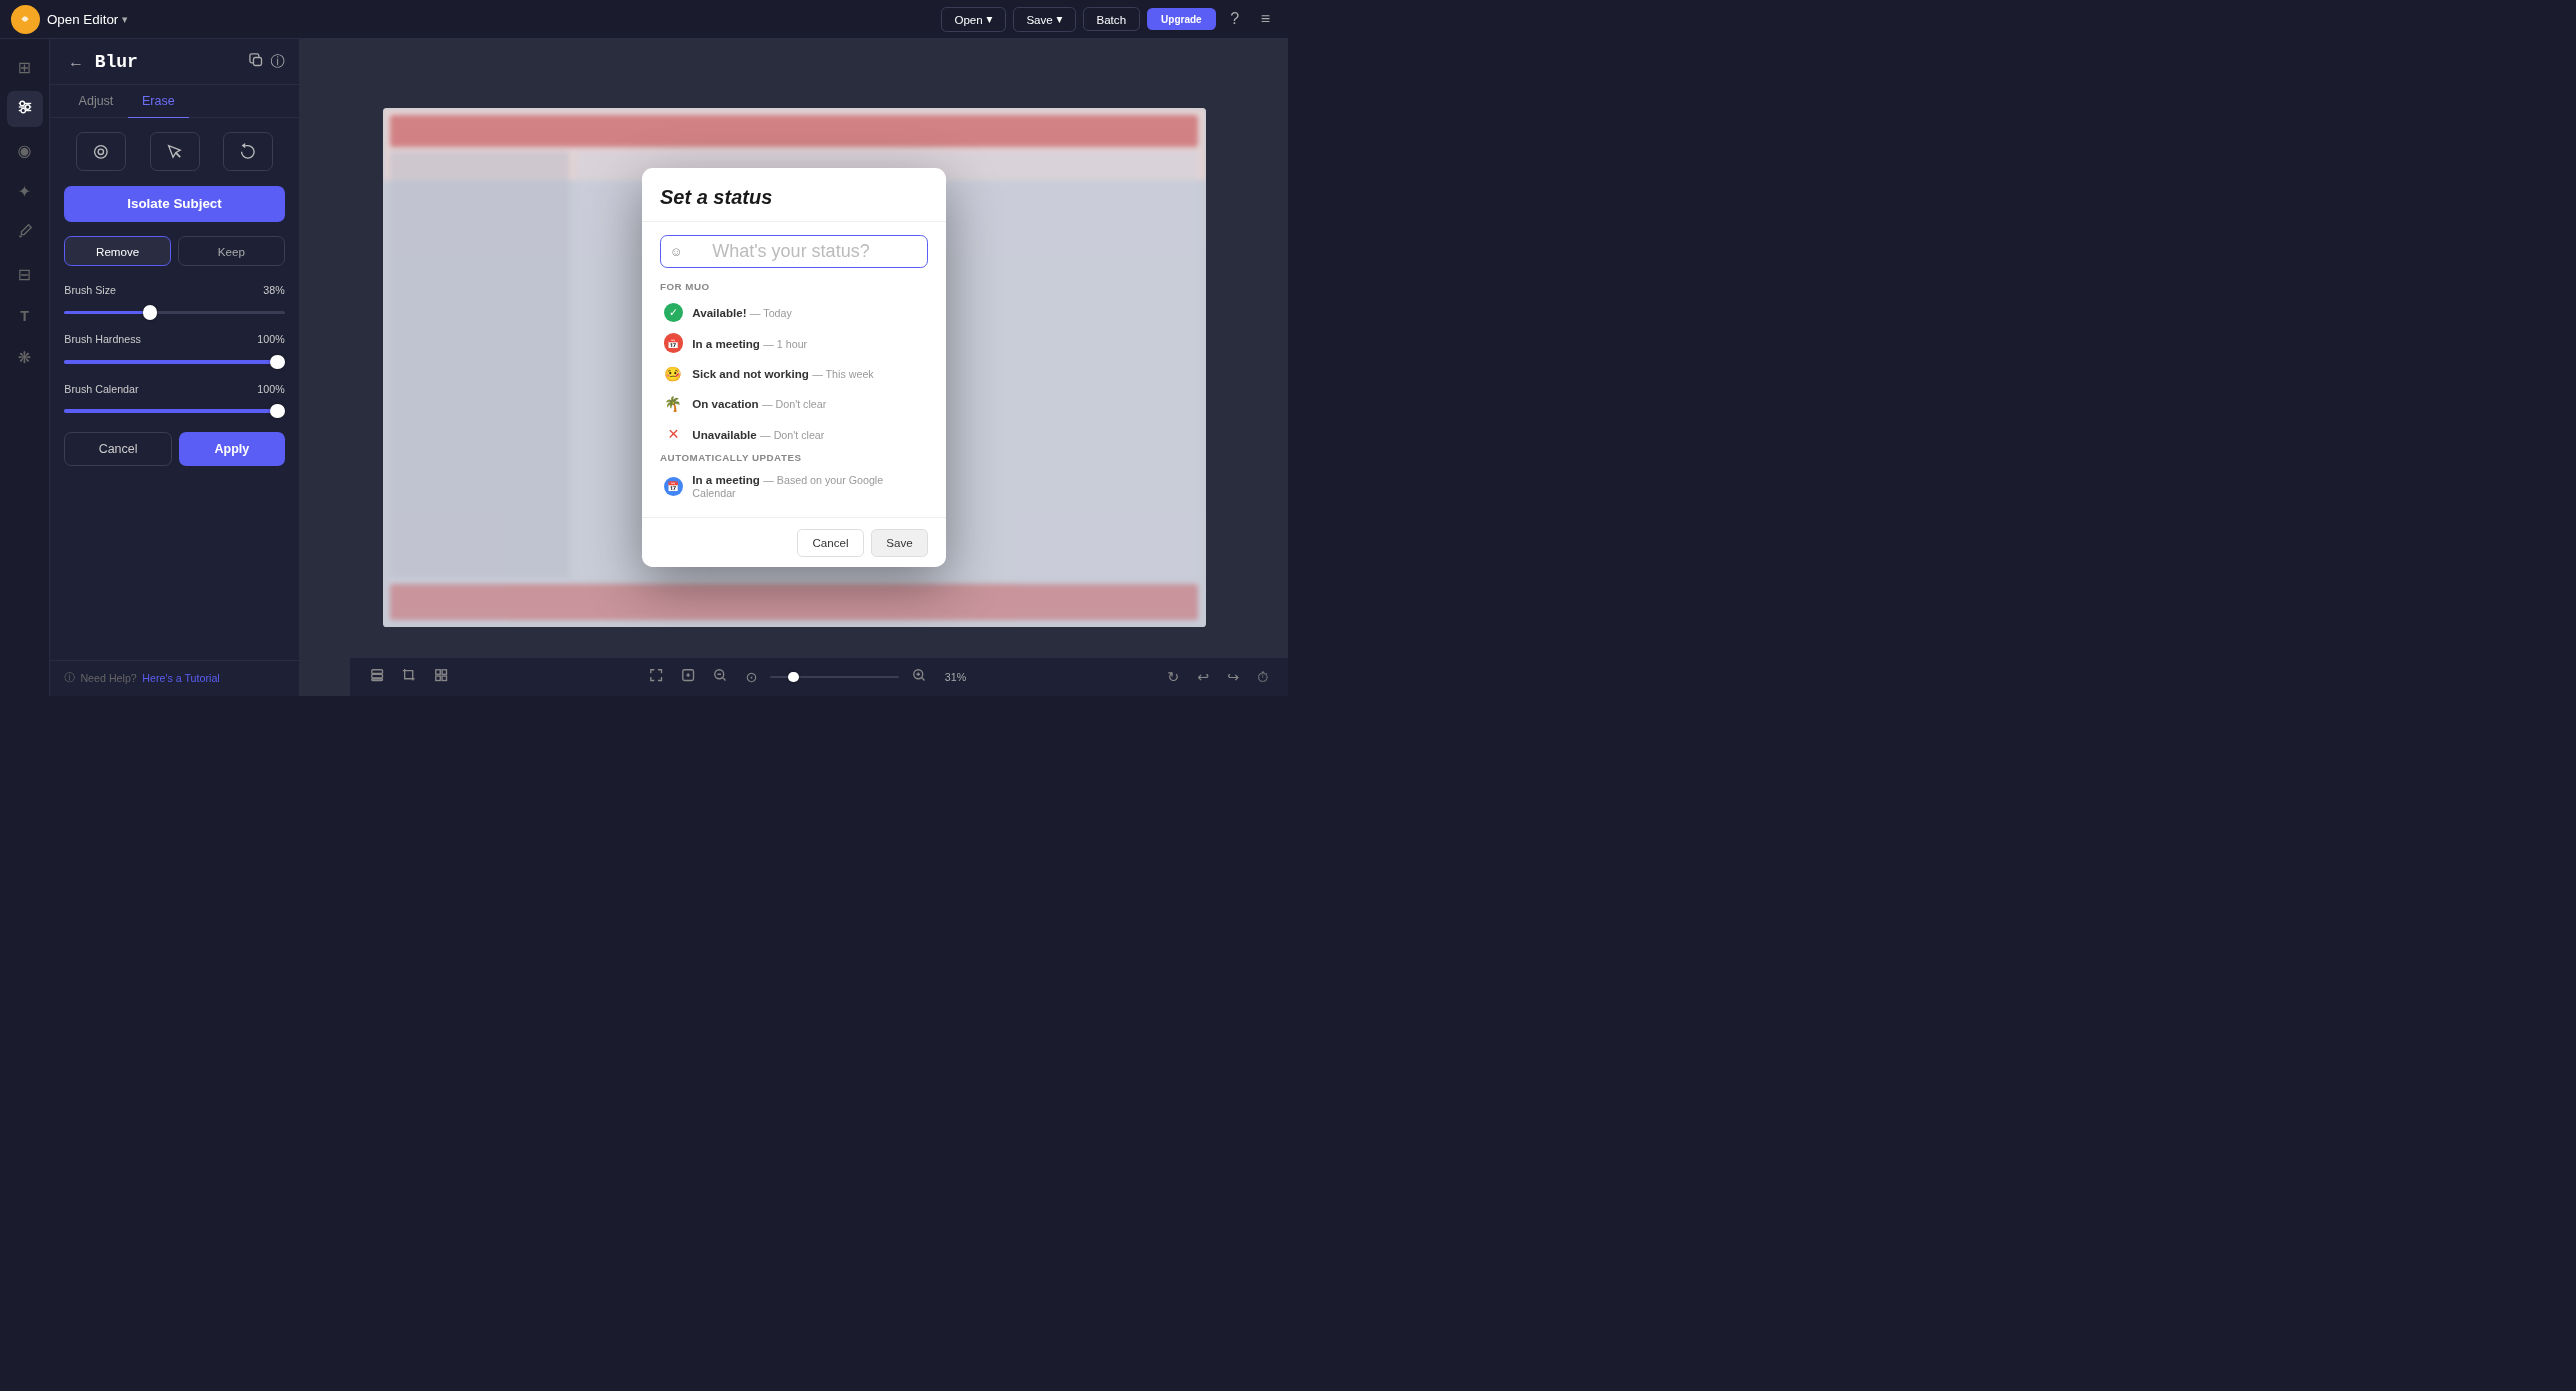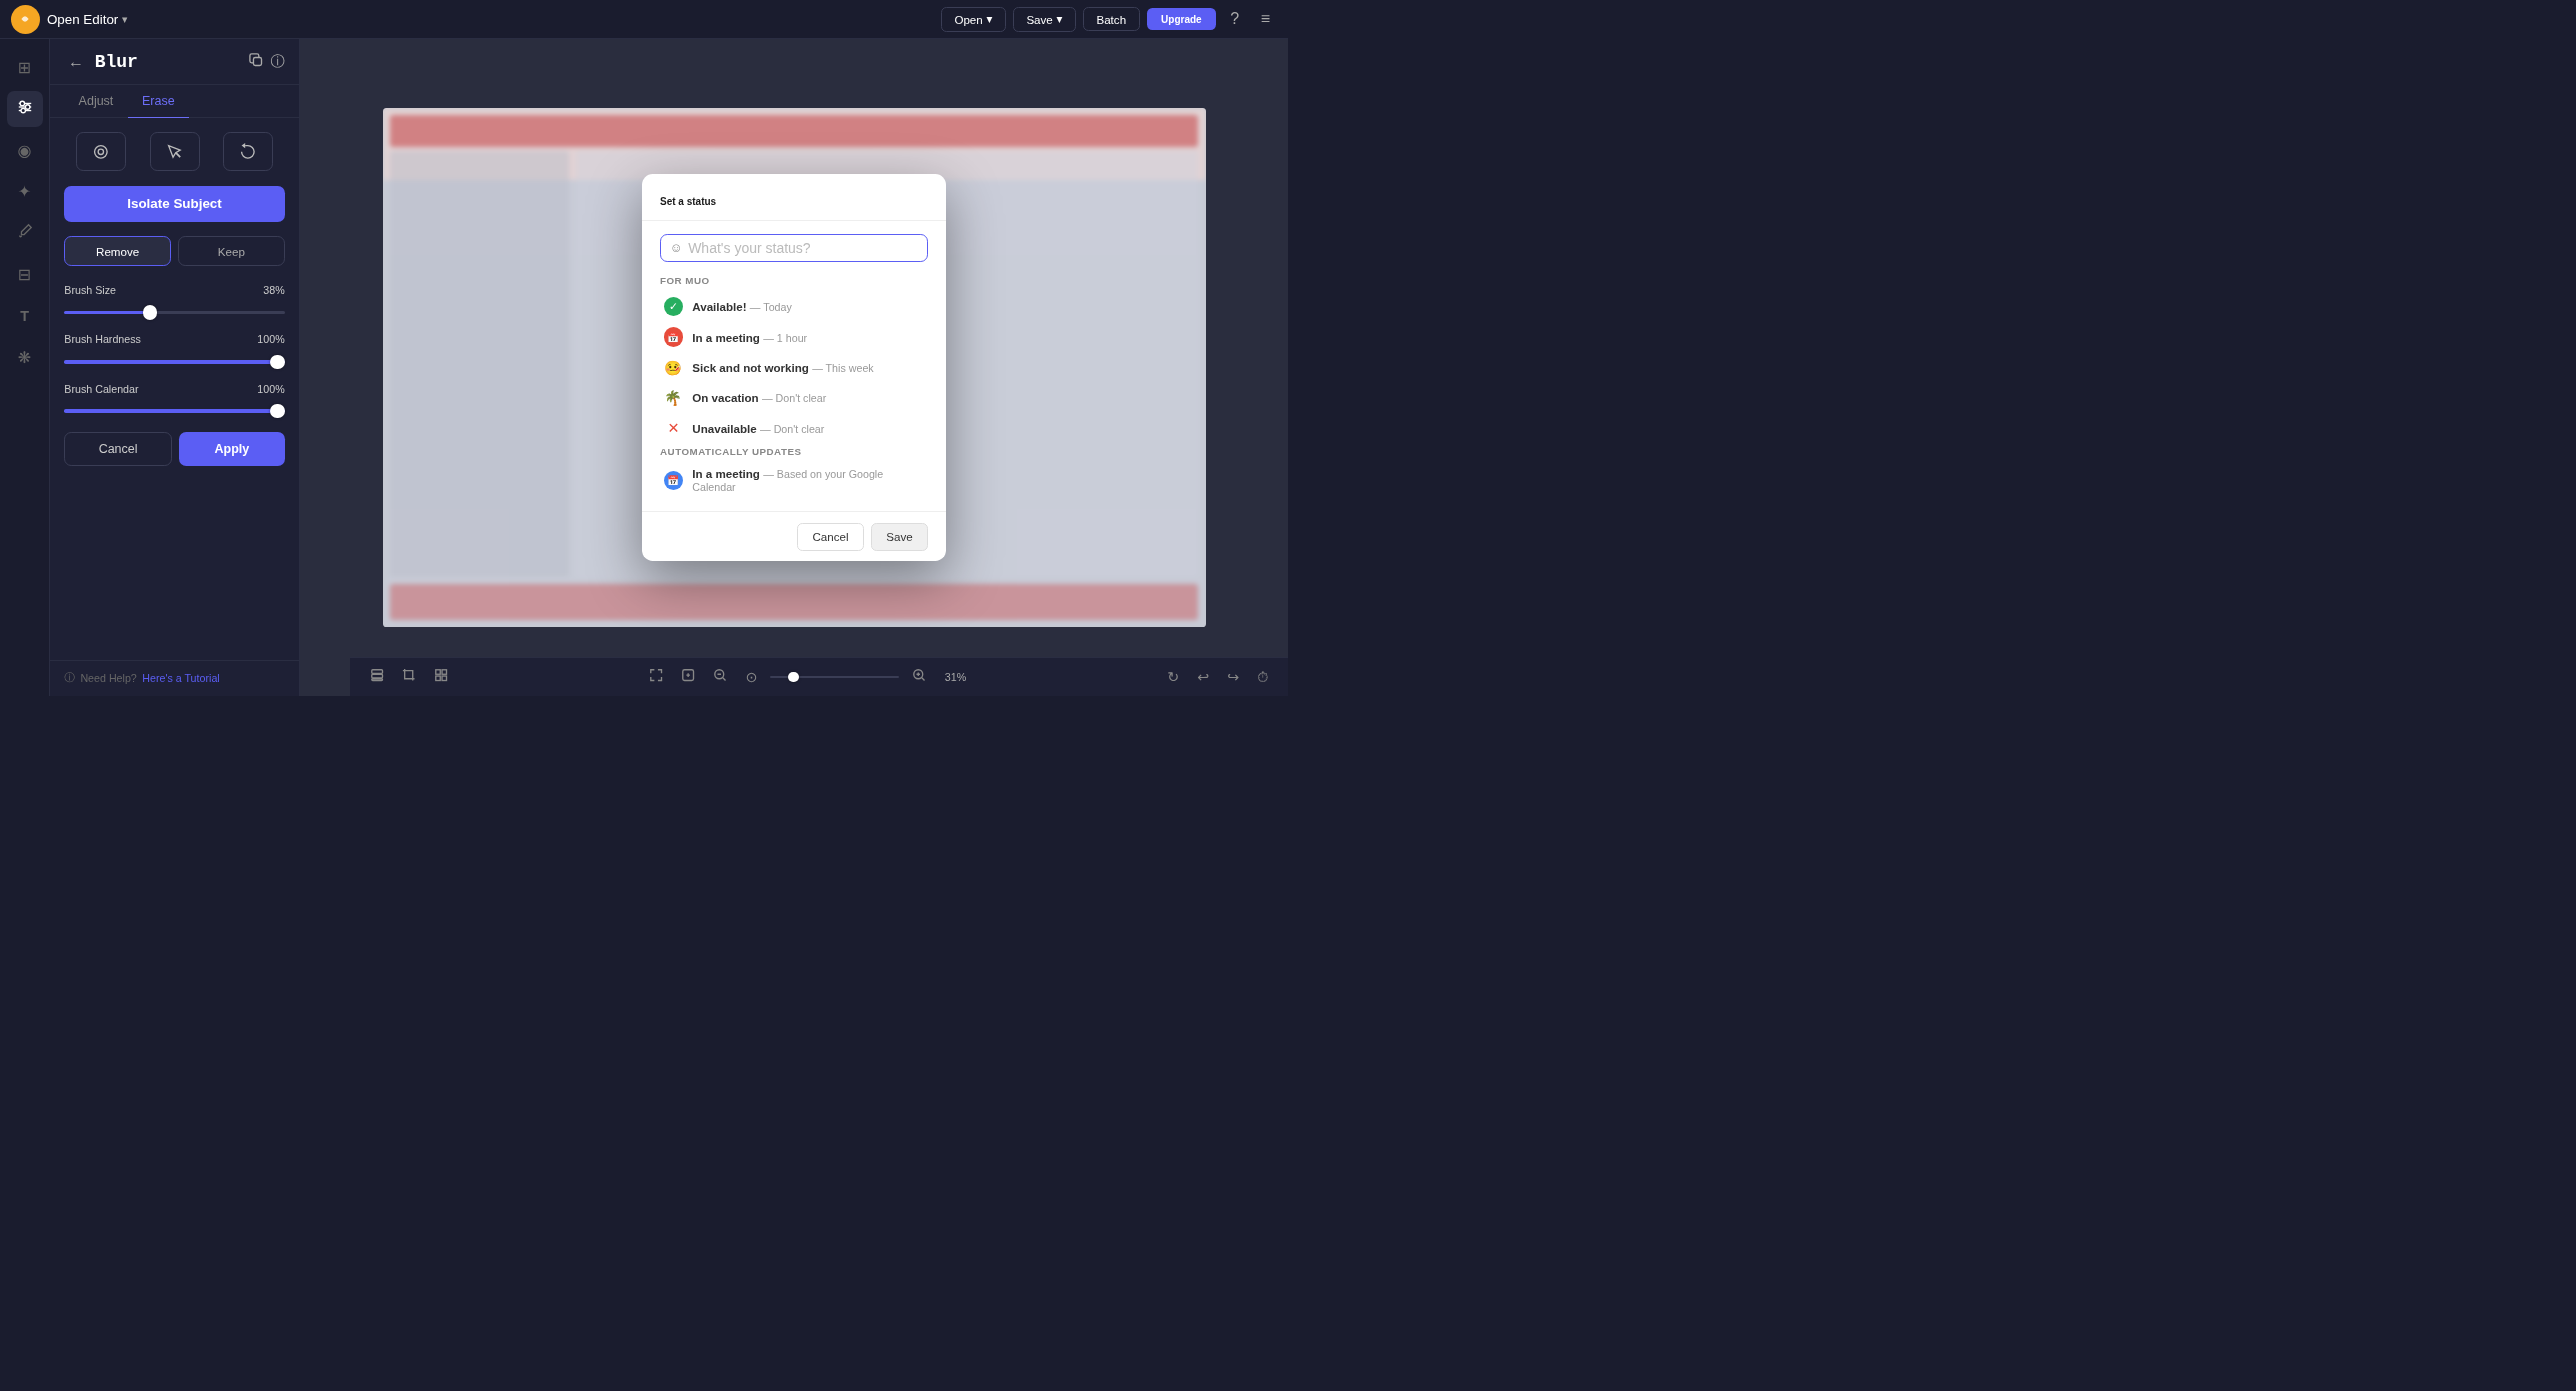--- a/index.html
+++ b/index.html
@@ -363,44 +363,46 @@
       border-radius: 10.7px;
       box-shadow: 0 18px 54px rgba(0,0,0,0.4);
       width: 304px;
       overflow: hidden;
     }
     .dialog-header {
       padding: 18px 18px 12.5px;
       border-bottom: 0.9px solid #eee;
     }
     .dialog-title {
-      font-size: 10px;
+      font-size: 20px;
       font-weight: 700;
       color: #1a1a1a;
+      font-style: italic;
     }
     .dialog-body {
       padding: 12.5px 18px;
     }
     .dialog-search-row {
       display: flex;
       align-items: center;
       border: 1.8px solid #5b5ef4;
       border-radius: 7.2px;
       padding: 5.4px 9px;
       margin-bottom: 12.5px;
       background: #fff;
     }
     .dialog-search-icon { font-size: 12.5px; color: #888; margin-right: 5.4px; }
     .dialog-search-input {
       border: none;
       outline: none;
-      font-size: 14px;
+      font-size: 18px;
       color: #333;
       flex: 1;
       background: transparent;
+      margin-left: 24px;
     }
     .dialog-search-input::placeholder { color: #bbb; }
     .dialog-section-label {
       font-size: 9.8px;
       color: #888;
       font-weight: 600;
       margin-bottom: 5.4px;
       text-transform: uppercase;
       letter-spacing: 0.05em;
     }

